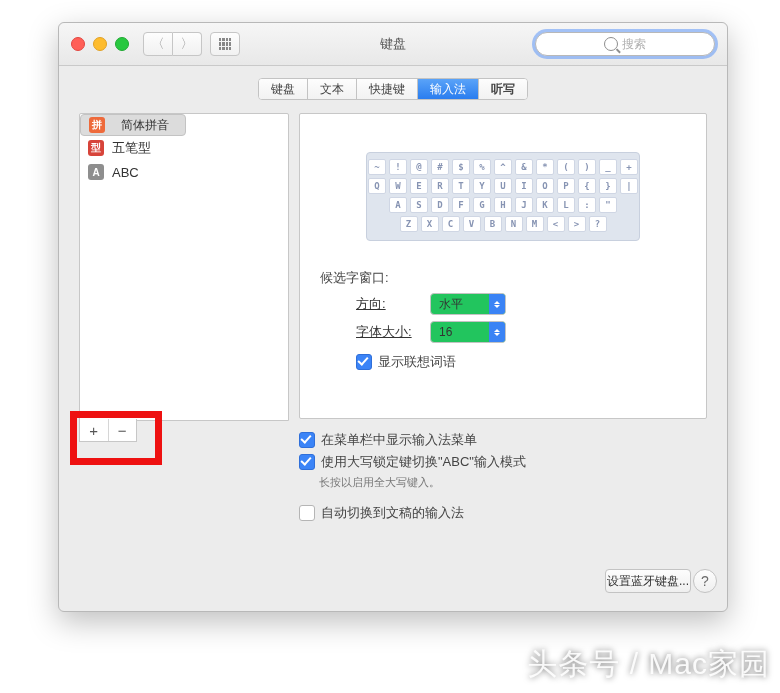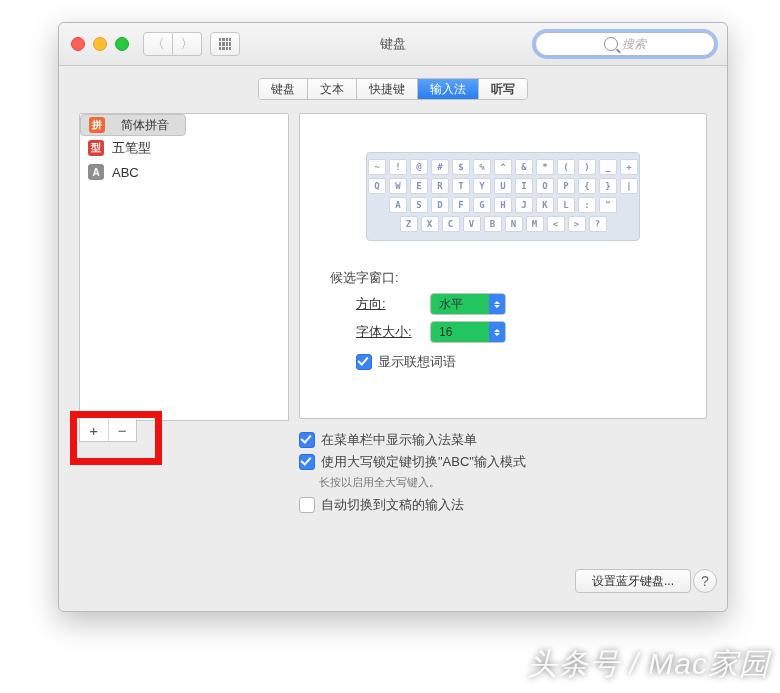--- a/index.html
+++ b/index.html
@@ -13,21 +13,21 @@
   .dot.yel{background:#febc2e;border:0.5px solid #e1a125;}
   .dot.grn{background:#28c840;border:0.5px solid #20a933;}
   .navbtns{display:flex;margin-right:8px;}
   .segbtn{width:28px;height:22px;background:linear-gradient(#fdfdfd,#f1f1f1);border:1px solid #c6c6c6;display:flex;align-items:center;justify-content:center;color:#9a9a9a;font-size:13px;}
   .segbtn:first-child{border-radius:4px 0 0 4px;}
   .segbtn:last-child{border-radius:0 4px 4px 0;border-left:none;}
   .gridbtn{width:28px;height:22px;background:linear-gradient(#fdfdfd,#f1f1f1);border:1px solid #c6c6c6;border-radius:4px;display:flex;align-items:center;justify-content:center;}
   .grid9{width:12px;height:12px;display:grid;grid-template-columns:repeat(4,1fr);grid-template-rows:repeat(3,1fr);gap:1px;}
   .grid9 i{background:#888;}
   .title{position:absolute;left:0;right:0;text-align:center;font-size:13px;color:#555;pointer-events:none;}
-  .search{margin-left:auto;width:166px;height:22px;background:#fff;border:1px solid #b8b8b8;border-radius:12px;display:flex;align-items:center;padding:0 6px;justify-content:center;box-shadow:0 0 0 3px rgba(94,151,247,0.55);font-style:italic;}
+  .search{margin-left:auto;width:166px;height:22px;background:#fff;border:1px solid #b8b8b8;border-radius:12px;display:flex;align-items:center;padding:0 6px;justify-content:center;box-shadow:0 0 0 3px rgba(94,151,247,0.55);}
   .search .mag{width:12px;height:12px;border:1.5px solid #8e8e8e;border-radius:50%;position:relative;margin-right:4px;flex:none;}
   .search .mag::after{content:"";position:absolute;width:5px;height:1.5px;background:#8e8e8e;transform:rotate(45deg);right:-4px;bottom:-1px;}
   .search span{color:#b0b0b0;font-size:12px;}
   
   .tabs{display:flex;justify-content:center;margin-top:12px;}
   .tabseg{display:flex;border:1px solid #c3c3c3;border-radius:4px;overflow:hidden;background:#fff;}
   .tab{height:20px;padding:0 12px;font-size:12px;display:flex;align-items:center;border-right:1px solid #c3c3c3;background:linear-gradient(#fdfdfd,#f2f2f2);color:#444;}
   .tab:last-child{border-right:none;font-weight:bold;}
   .tab.active{background:linear-gradient(#5aa3f8,#2a7def);color:#fff;}
   
@@ -56,24 +56,24 @@
   .sel span{padding:0 8px;font-size:12px;min-width:42px;}
   .sel .arrs{width:16px;height:100%;background:#3a83f5;display:flex;flex-direction:column;align-items:center;justify-content:center;color:#fff;}
   .arrs::before,.arrs::after{content:"";border-left:3px solid transparent;border-right:3px solid transparent;}
   .arrs::before{border-bottom:3px solid #fff;margin-bottom:1px;}
   .arrs::after{border-top:3px solid #fff;}
   .chkline{display:flex;align-items:center;gap:6px;font-size:13px;color:#444;margin:4px 0;}
   .chk{width:14px;height:14px;border:1px solid #b5b5b5;border-radius:3px;background:#fff;position:relative;flex:none;}
   .chk.on{background:#3b84f7;border-color:#2f6fd9;}
   .chk.on::after{content:"";position:absolute;left:3px;top:0px;width:4px;height:8px;border:solid #fff;border-width:0 2px 2px 0;transform:rotate(42deg);}
   .opts{position:absolute;left:220px;top:314px;right:0;}
-  .note{font-size:11px;color:#787878;margin:2px 0 6px 20px;}
-  .btbtn{position:absolute;right:36px;bottom:18px;height:22px;background:linear-gradient(#fdfdfd,#efefef);border:1px solid #c3c3c3;border-radius:4px;font-size:12px;padding:0 16px;display:flex;align-items:center;}
+  .note{font-size:11px;color:#787878;margin:2px 0 14px 20px;}
+  .btbtn{position:absolute;right:36px;bottom:18px;height:22px;background:linear-gradient(#fdfdfd,#efefef);border:1px solid #c3c3c3;border-radius:4px;font-size:12px;padding:0 1px;display:flex;align-items:center;}
   .help{position:absolute;right:10px;bottom:18px;width:22px;height:22px;border-radius:50%;background:linear-gradient(#fdfdfd,#efefef);border:1px solid #c3c3c3;display:flex;align-items:center;justify-content:center;color:#6b6b6b;font-size:14px;}
-  .wm{position:absolute;right:10px;bottom:8px;font-size:30px;color:rgba(255,255,255,0.9);text-shadow:0 0 6px rgba(0,0,0,0.6);letter-spacing:1px;font-weight:300;font-style:italic;}
+  .wm{position:absolute;right:10px;bottom:8px;font-size:30px;color:rgba(255,255,255,0.9);text-shadow:0 0 6px rgba(0,0,0,0.6);letter-spacing:1px;font-weight:300;}
 </style>
 </head>
 <body>
 
 <div class="stage">
   <div class="win">
 
     <div class="titlebar">
       <div class="traffic">
         <div class="dot red"></div>
@@ -188,21 +188,21 @@
               <div class="kk">B</div>
               <div class="kk">N</div>
               <div class="kk">M</div>
               <div class="kk">&lt;</div>
               <div class="kk">&gt;</div>
               <div class="kk">?</div>
             </div>
           </div>
 
         <div style="height:28px"></div>
-        <div class="lbl" style="margin-left:10px">候选字窗口:</div>
+        <div class="lbl" style="">候选字窗口:</div>
 
         <div class="formrow">
           <div class="flab">方向:</div>
           <div class="sel">
             <span>水平</span>
             <div class="arrs"></div>
           </div>
         </div>
         <div class="formrow">
           <div class="flab">字体大小:</div>

